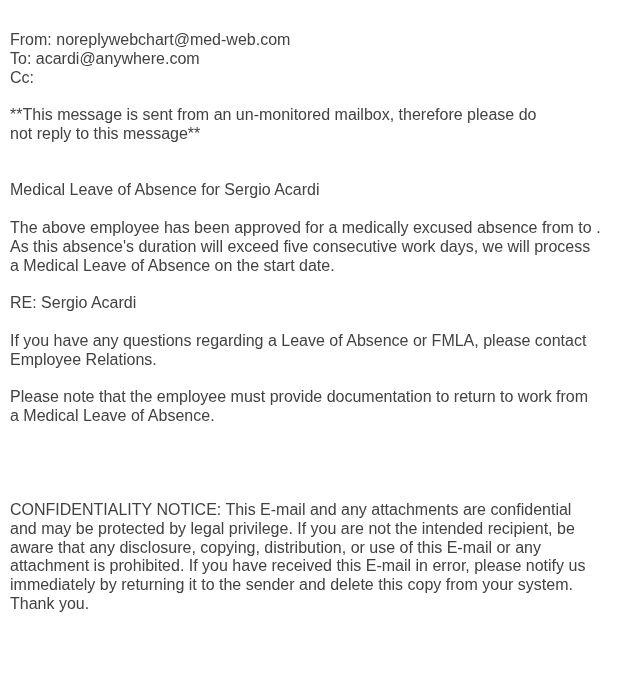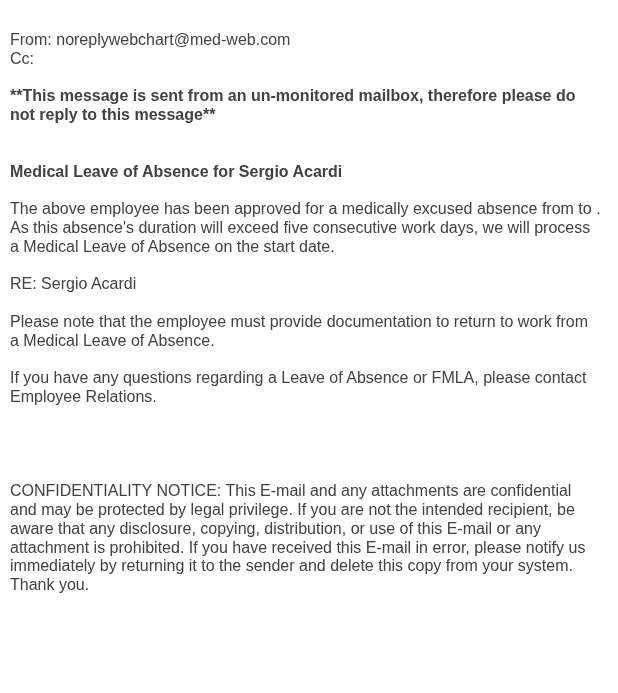--- a/index.html
+++ b/index.html
@@ -27,55 +27,56 @@
     color: var(--text-color);
   }
   .hline {
     white-space: pre;
   }
   .para {
     margin: 18.8px 0 0 0;
     white-space: pre;
   }
   .bold {
-    font-weight: bold;
+    font-weight: normal;
   }
   .heading {
     margin-top: 37.6px;
   }
   .conf {
     margin-top: 75.2px;
   }
 </style>
 </head>
 <body>
 
 <div class="email">
 
   <div>
     <div class="hline"><span>From:</span><span> </span><span>noreplywebchart@med-web.com</span></div>
+    <div class="hline"><span>To:</span><span> </span><span>acardi@anywhere.com</span></div>
     <div class="hline"><span>Cc:</span><span> </span><span></span></div>
   </div>
 
   <div class="para bold">**This message is sent from an un-monitored mailbox, therefore please do
 not reply to this message**</div>
 
   <div class="para bold heading">Medical Leave of Absence for Sergio Acardi</div>
 
   <div class="para">The above employee has been approved for a medically excused absence from to .
 As this absence's duration will exceed five consecutive work days, we will process
 a Medical Leave of Absence on the start date.</div>
 
   <div class="para">RE: Sergio Acardi</div>
 
+  <div class="para">If you have any questions regarding a Leave of Absence or FMLA, please contact
+Employee Relations.</div>
+
   <div class="para">Please note that the employee must provide documentation to return to work from
 a Medical Leave of Absence.</div>
-
-  <div class="para">If you have any questions regarding a Leave of Absence or FMLA, please contact
-Employee Relations.</div>
 
 
   <div class="para conf">CONFIDENTIALITY NOTICE: This E-mail and any attachments are confidential
 and may be protected by legal privilege. If you are not the intended recipient, be
 aware that any disclosure, copying, distribution, or use of this E-mail or any
 attachment is prohibited. If you have received this E-mail in error, please notify us
 immediately by returning it to the sender and delete this copy from your system.
 Thank you.</div>
 
 </div>

